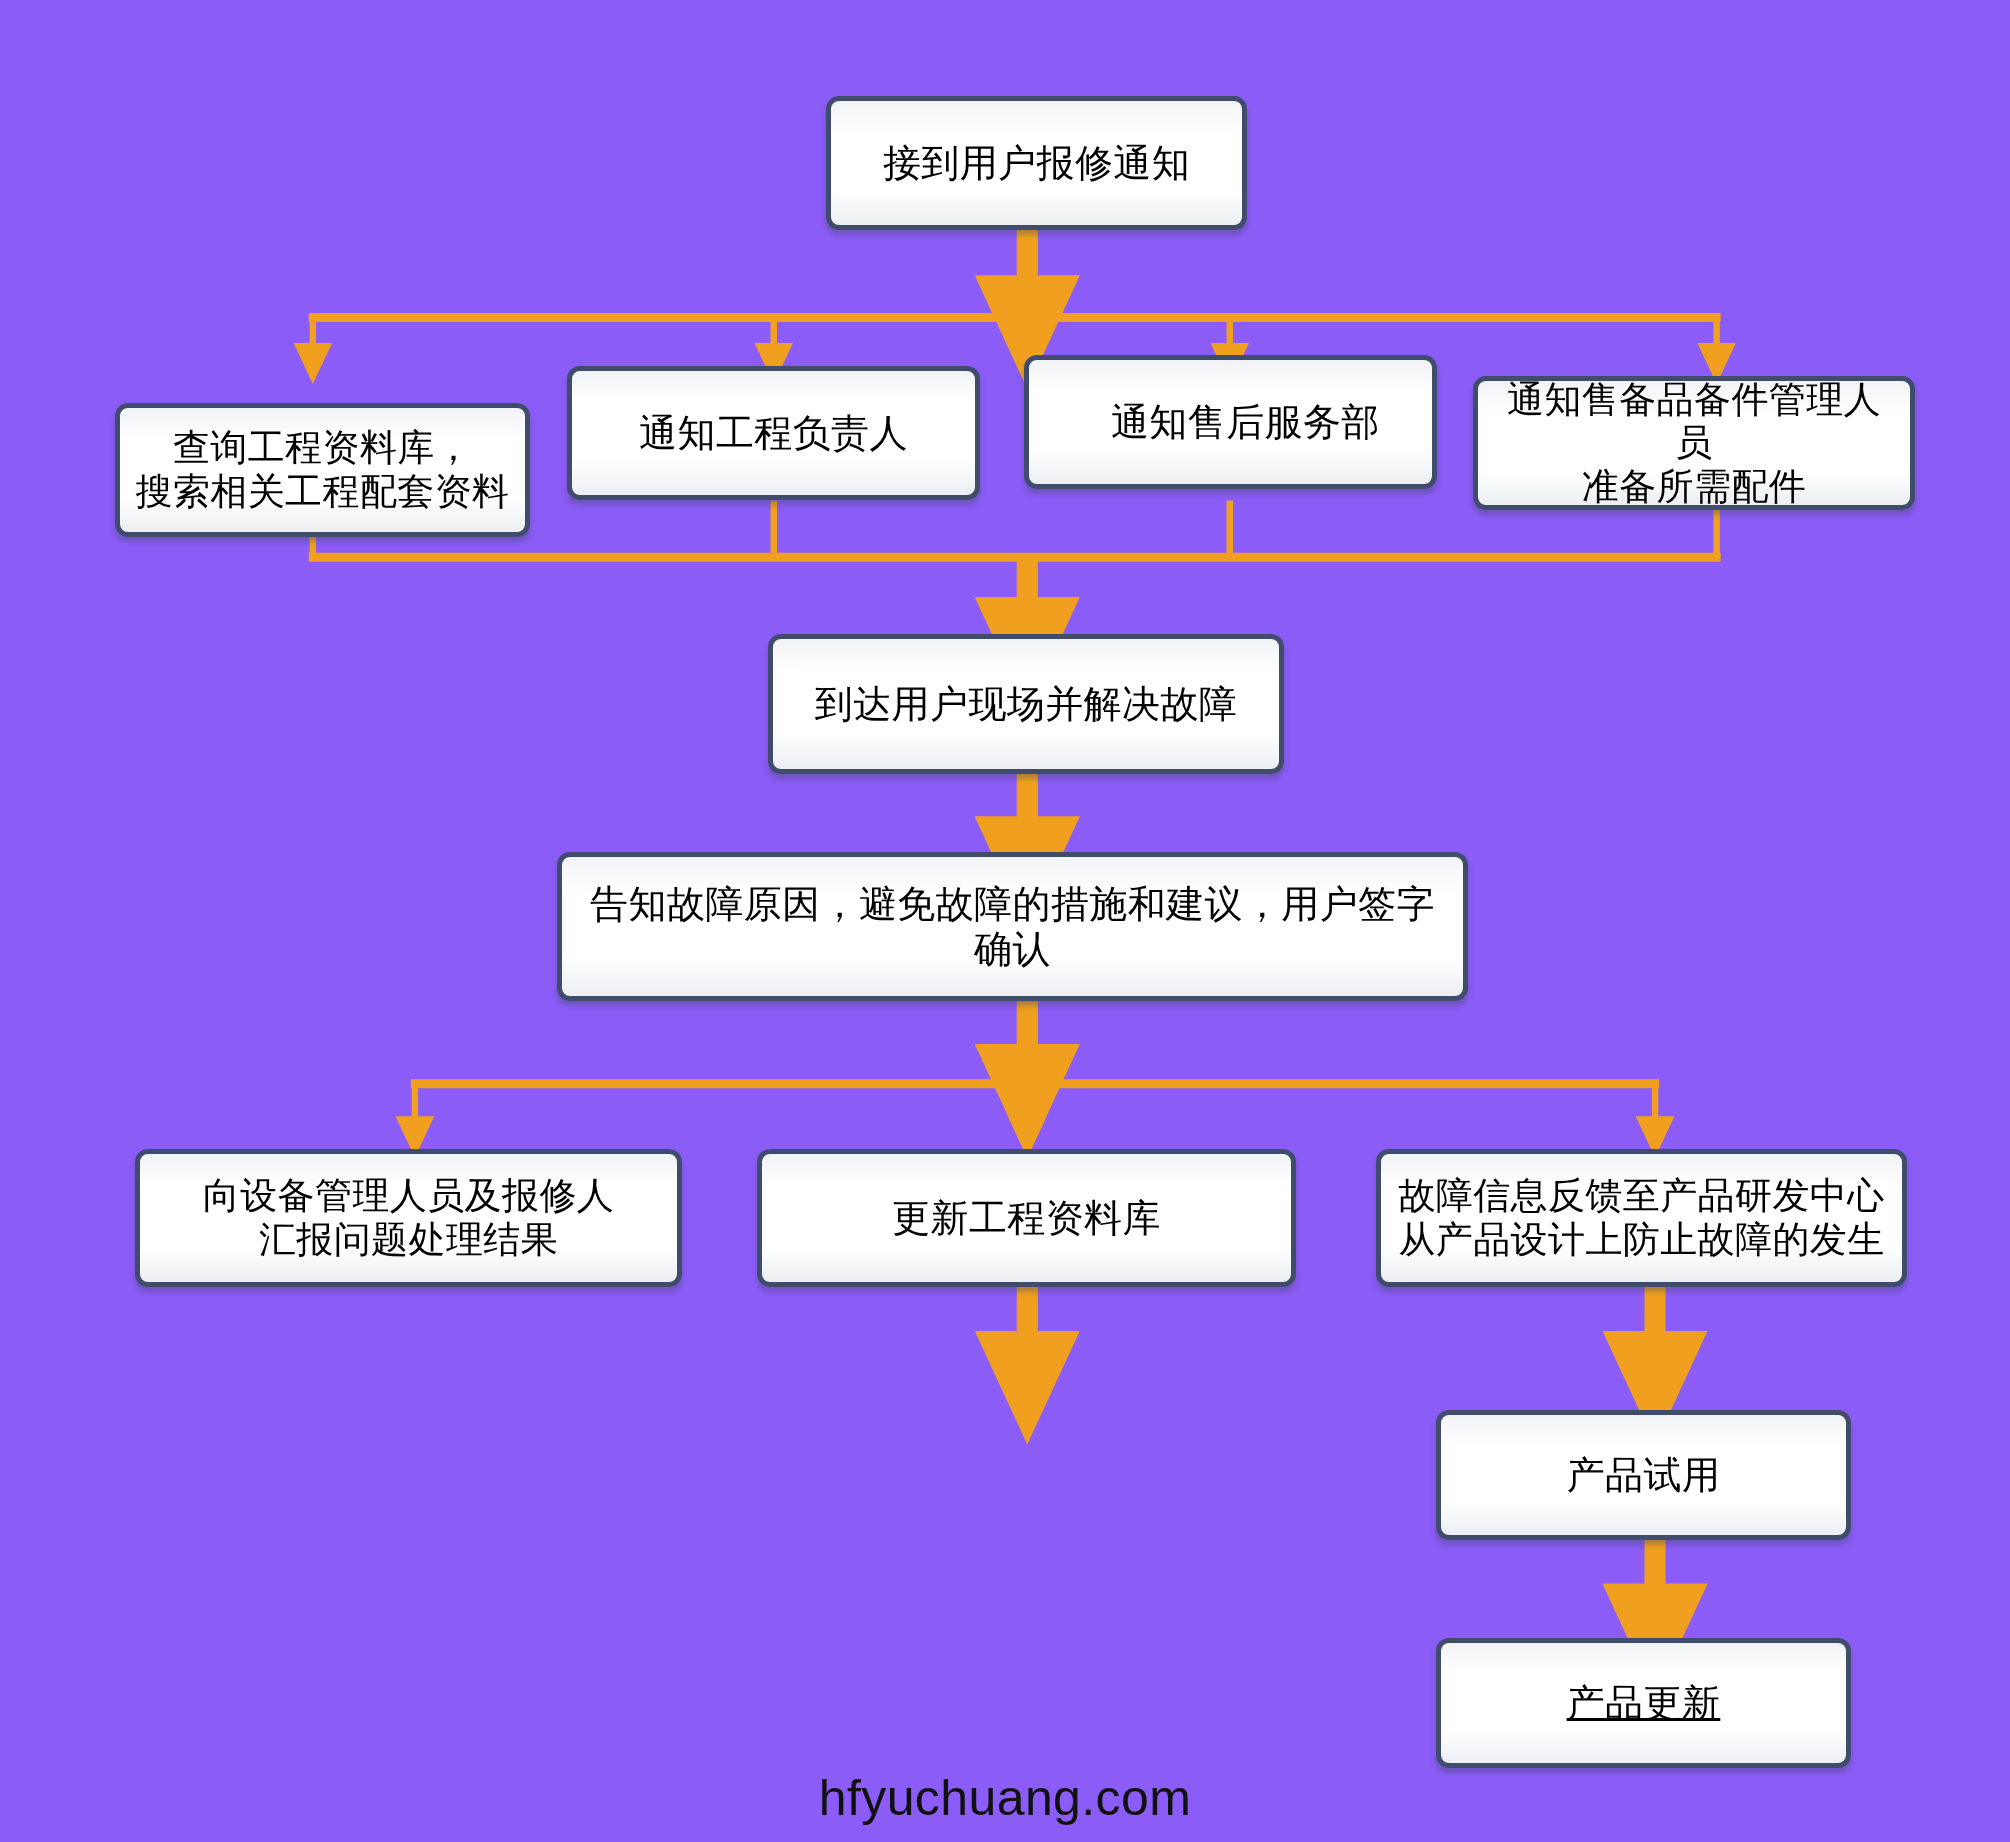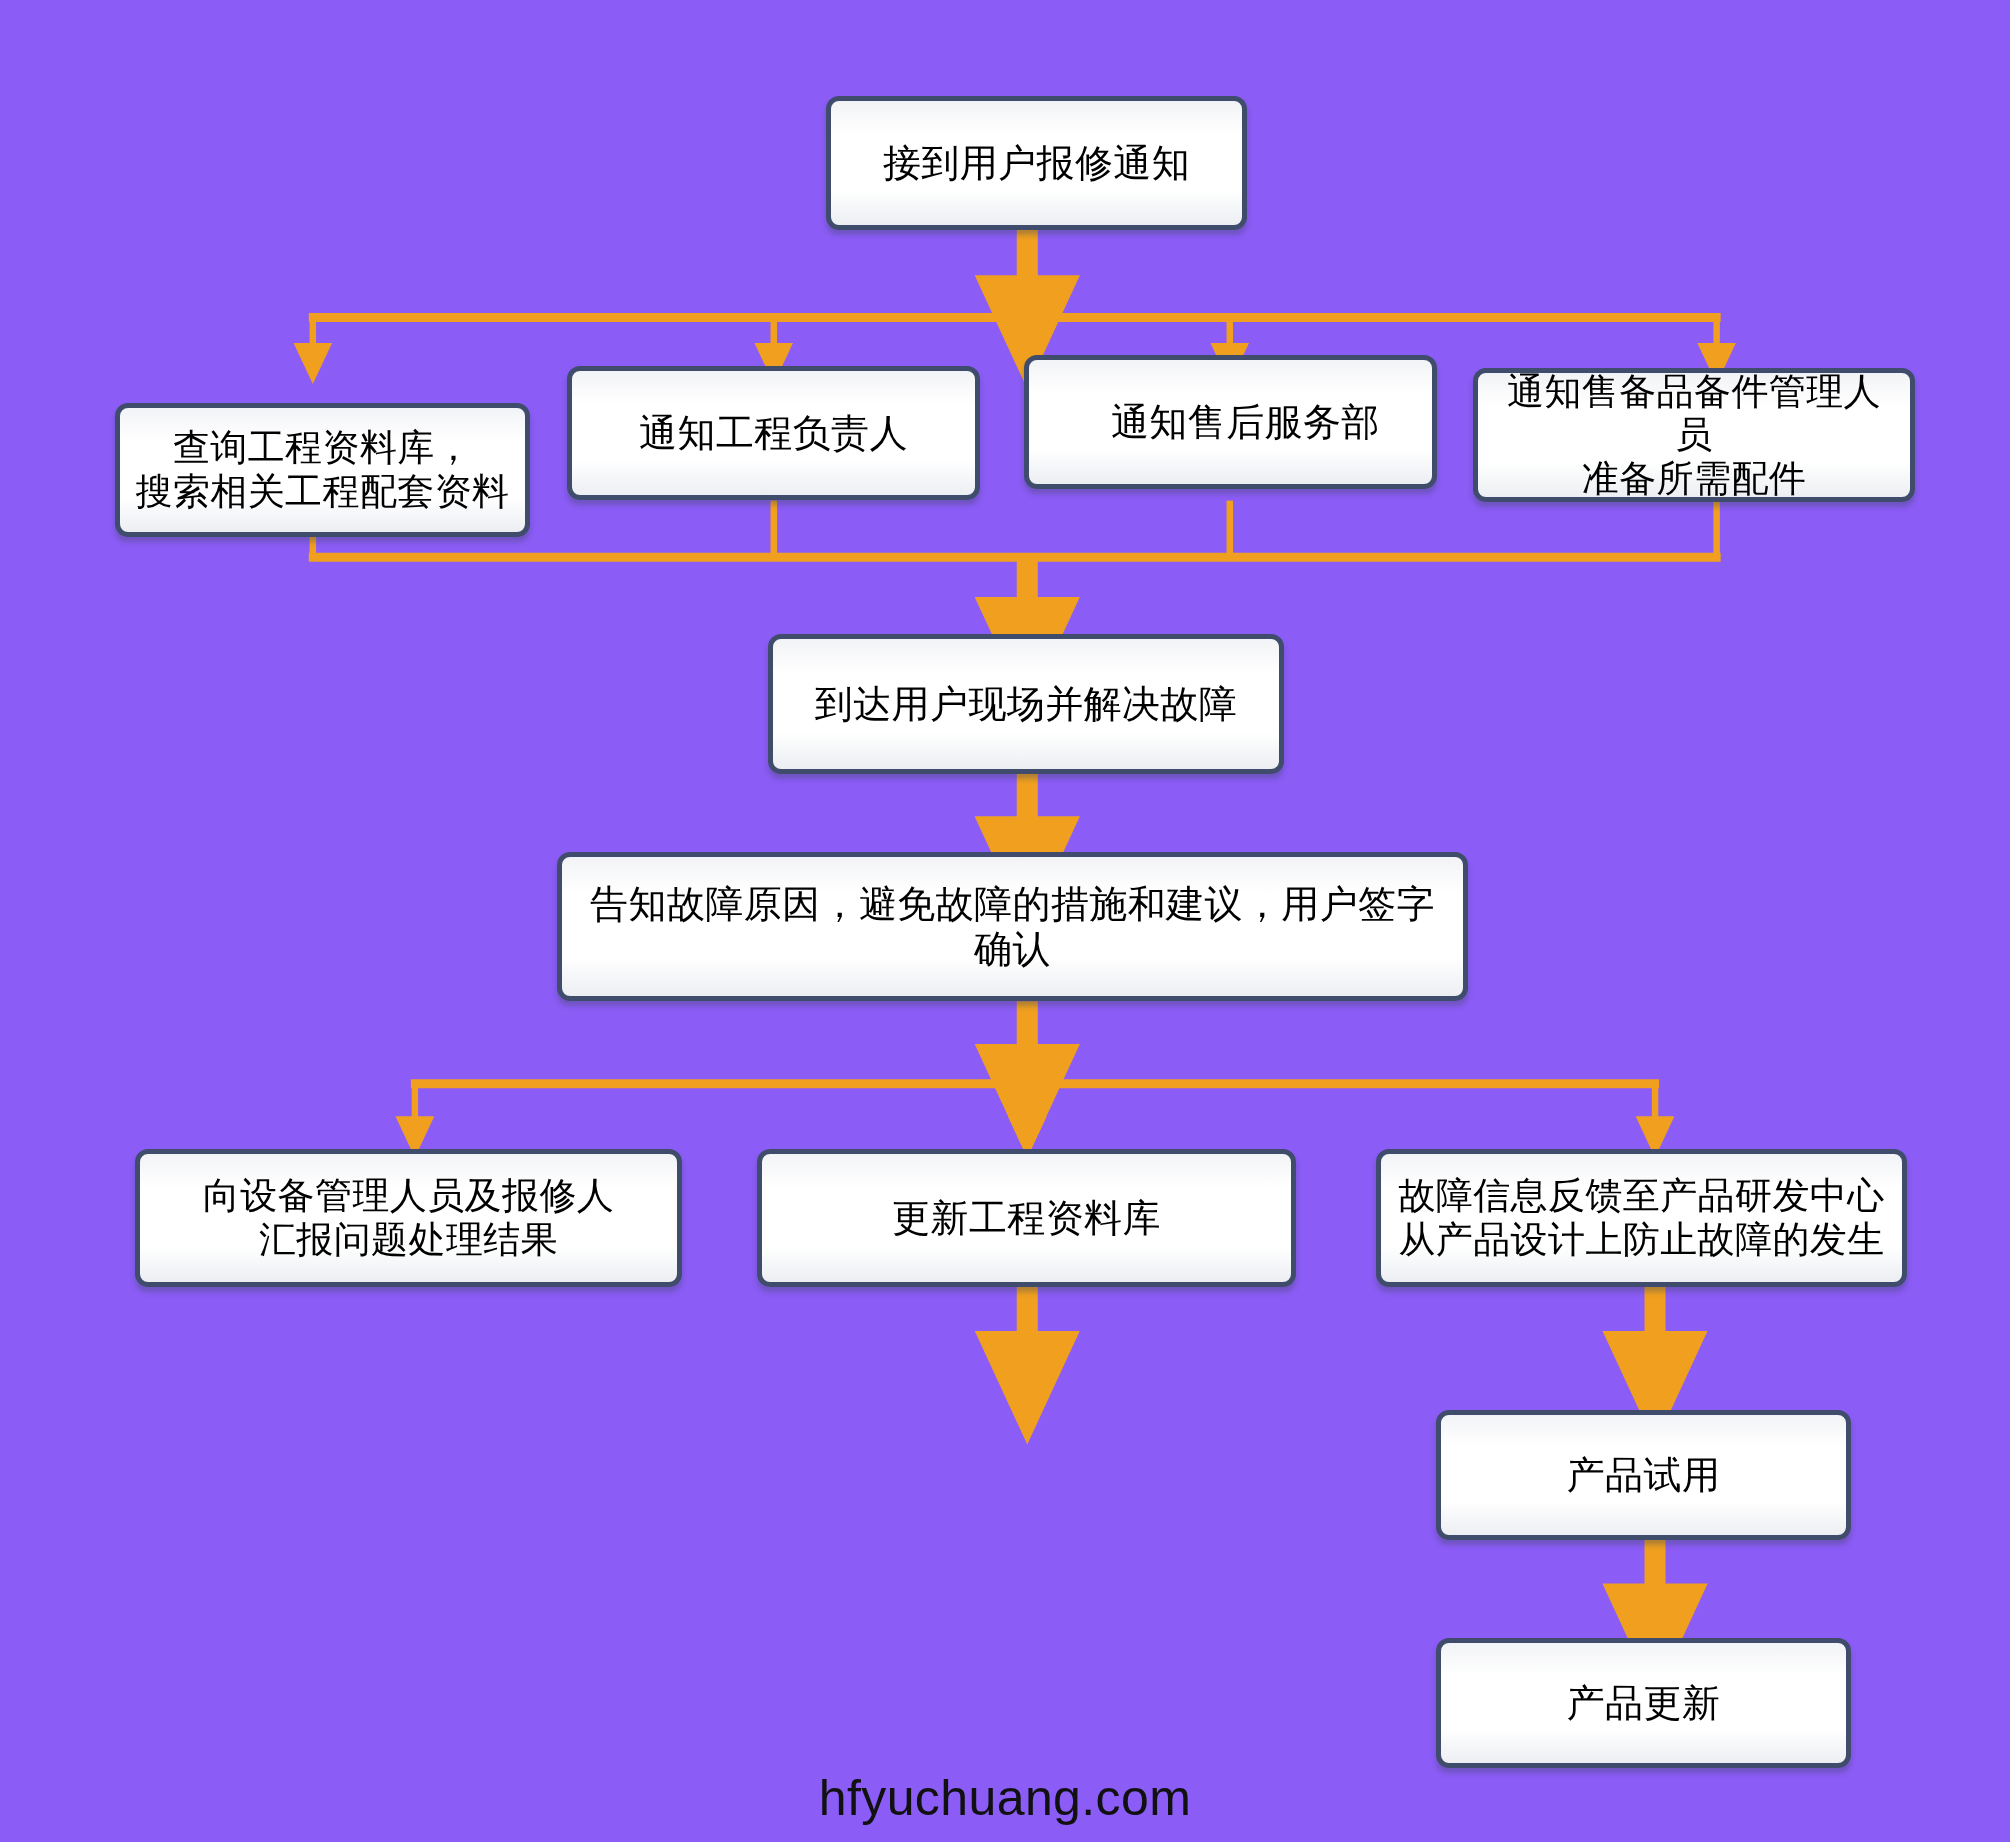--- a/index.html
+++ b/index.html
@@ -124,35 +124,35 @@
 
   <div class="node" style="left:826px; top:96px; width:421px; height:134px;">接到用户报修通知</div>
 
   <div class="node tall" style="left:115px; top:366px; width:415px; height:134px;margin-top:37px;">查询工程资料库，
 搜索相关工程配套资料</div>
 
   <div class="node" style="left:567px; top:366px; width:413px; height:134px;">通知工程负责人</div>
 
   <div class="node" style="left:1024px; top:355px; width:413px; height:134px;padding-left:41px;">通知售后服务部</div>
 
-  <div class="node tall" style="left:1473px; top:368px; width:442px; height:134px;">通知售备品备件管理人员
+  <div class="node tall" style="left:1473px; top:376px; width:442px; height:134px;">通知售备品备件管理人员
 准备所需配件</div>
 
   <div class="node" style="left:768px; top:634px; width:516px; height:140px;">到达用户现场并解决故障</div>
 
   <div class="node tall" style="left:135px; top:1149px; width:547px; height:138px;">向设备管理人员及报修人
 汇报问题处理结果</div>
 
   <div class="node" style="left:557px; top:852px; width:911px; height:149px;">告知故障原因，避免故障的措施和建议，用户签字确认</div>
 
   <div class="node" style="left:757px; top:1149px; width:539px; height:138px;">更新工程资料库</div>
 
   <div class="node tall" style="left:1376px; top:1149px; width:531px; height:138px;">故障信息反馈至产品研发中心
 从产品设计上防止故障的发生</div>
 
 
   <div class="node" style="left:1436px; top:1410px; width:415px; height:130px;">产品试用</div>
 
-  <div class="node" style="left:1436px; top:1638px; width:415px; height:130px;">产品更新</div>
+  <div class="node" style="left:1436px; top:1638px; width:415px; height:130px;text-decoration:underline;">产品更新</div>
 
   <div id="watermark">hfyuchuang.com</div>
 </div>
 
 
 </body></html>

